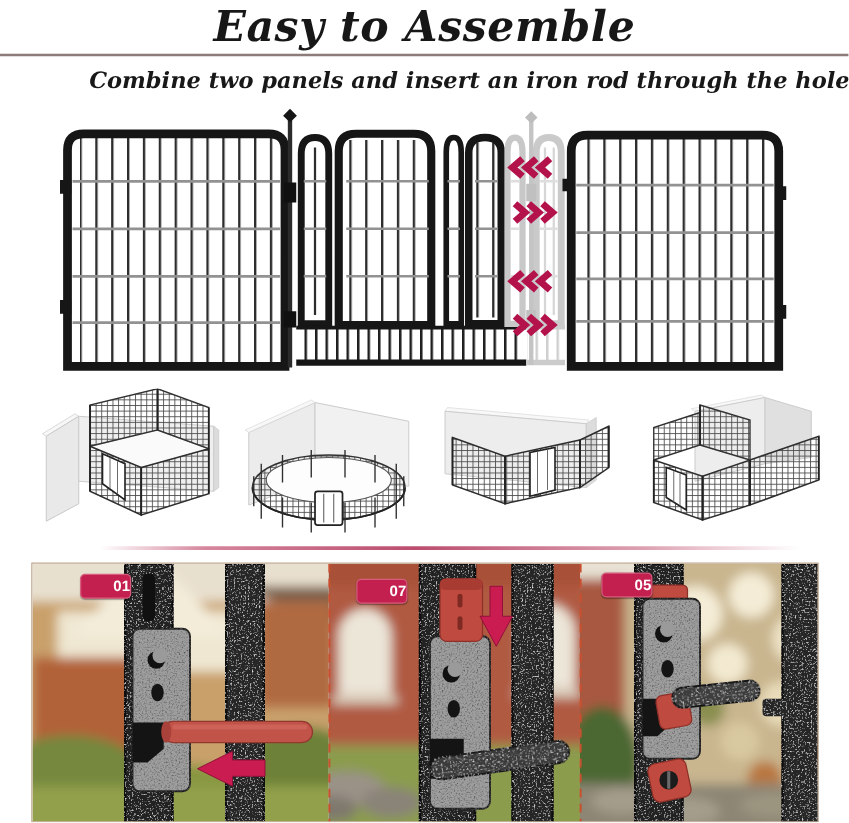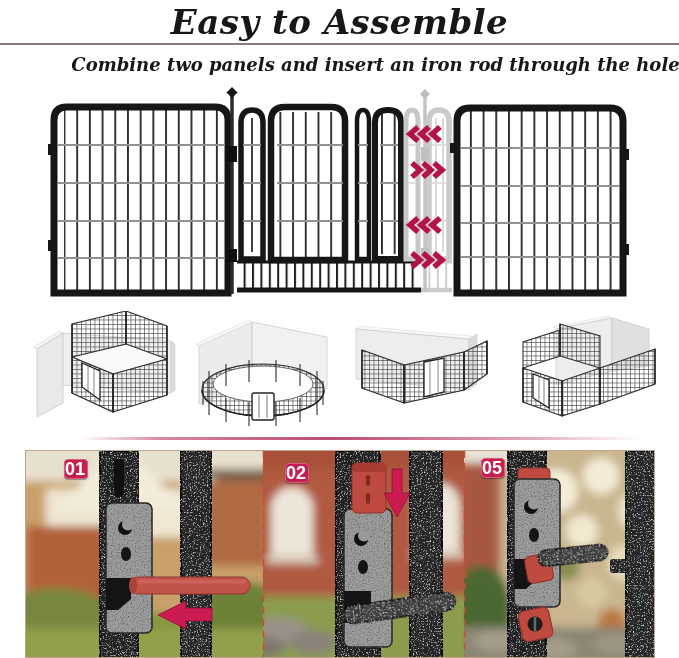--- a/index.html
+++ b/index.html
@@ -12,24 +12,24 @@
   .subtitle{position:absolute;top:51px;left:0;width:679px;text-align:center;margin:0;
             font-size:18px;line-height:28px;font-weight:bold;font-style:italic;color:#181818;padding-left:36px;}
   .fence-svg{position:absolute;top:85px;left:0;}
   .config-svg{position:absolute;top:311px;left:0;}
   .pink-divider{position:absolute;top:437px;left:80px;width:560px;height:3px;border-radius:3px;
      background:linear-gradient(90deg,rgba(207,123,146,0) 0%,rgba(199,94,124,.75) 15%,
        rgba(182,62,98,.92) 45%,rgba(207,123,146,.7) 78%,rgba(207,123,146,0) 100%);}
   .photo-strip{position:absolute;top:450px;left:25px;width:630px;height:208px;
      box-sizing:border-box;border:1px solid #bfa68f;overflow:hidden;}
   .photo-strip svg{display:block;}
-  .step-badge{position:absolute;width:24px;height:20px;background:#c4204f;color:#fff;
+  .step-badge{position:absolute;width:41px;height:20px;background:#c4204f;color:#fff;
      border:1px solid #d75c7d;border-radius:4px;box-sizing:border-box;
-     font-family:"Liberation Sans","DejaVu Sans",sans-serif;font-size:18px;font-weight:bold;
-     line-height:18px;text-align:left;box-shadow:0 1px 1px rgba(0,0,0,.35);}
+     font-family:"Liberation Sans","DejaVu Sans",sans-serif;font-size:12px;font-weight:bold;
+     line-height:18px;text-align:right;box-shadow:0 1px 1px rgba(0,0,0,.35);}
 </style>
 </head>
 <body>
 
 <div class="page">
 
   <h1 class="title">Easy to Assemble</h1>
   <div class="rule"></div>
   <p class="subtitle">Combine two panels and insert an iron rod through the hole</p>
 
@@ -319,17 +319,17 @@
           <circle cx="509" cy="173" r="7.5" fill="#1c1c1c"></circle>
           <path d="M509 166v14" stroke="#6a6a6a" stroke-width="2.5"></path>
         </g>
       </g>
 
       <path d="M237.5 0V208" stroke="#c8502f" stroke-width="1.6" stroke-dasharray="7 5" fill="none"></path>
       <path d="M438.5 0V208" stroke="#c8502f" stroke-width="1.6" stroke-dasharray="7 5" fill="none"></path>
     </svg>
 
     <div class="step-badge" style="left:38px;top:8px">01</div>
-    <div class="step-badge" style="left:259px;top:12px">02</div>
+    <div class="step-badge" style="left:259px;top:12px">07</div>
     <div class="step-badge" style="left:455px;top:7px">05</div>
   </div>
 
 </div>
 
 </body></html>

